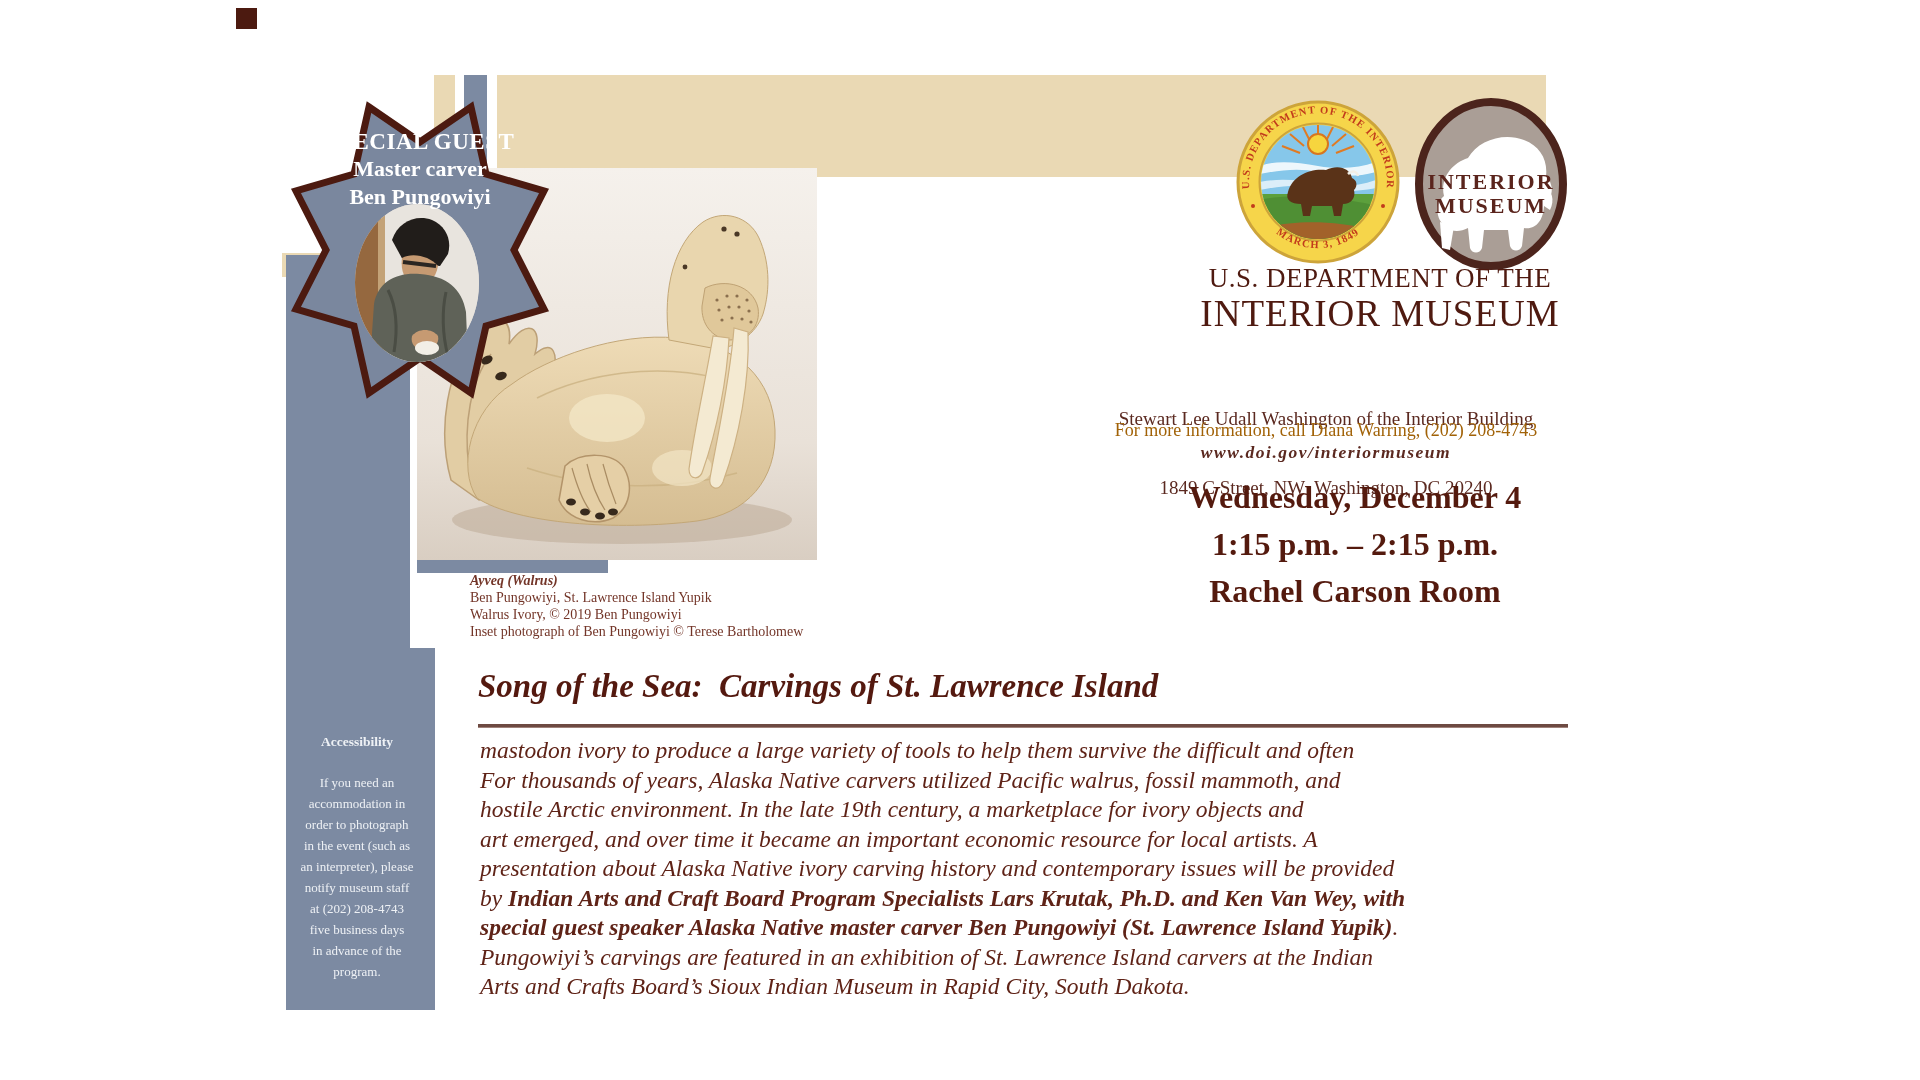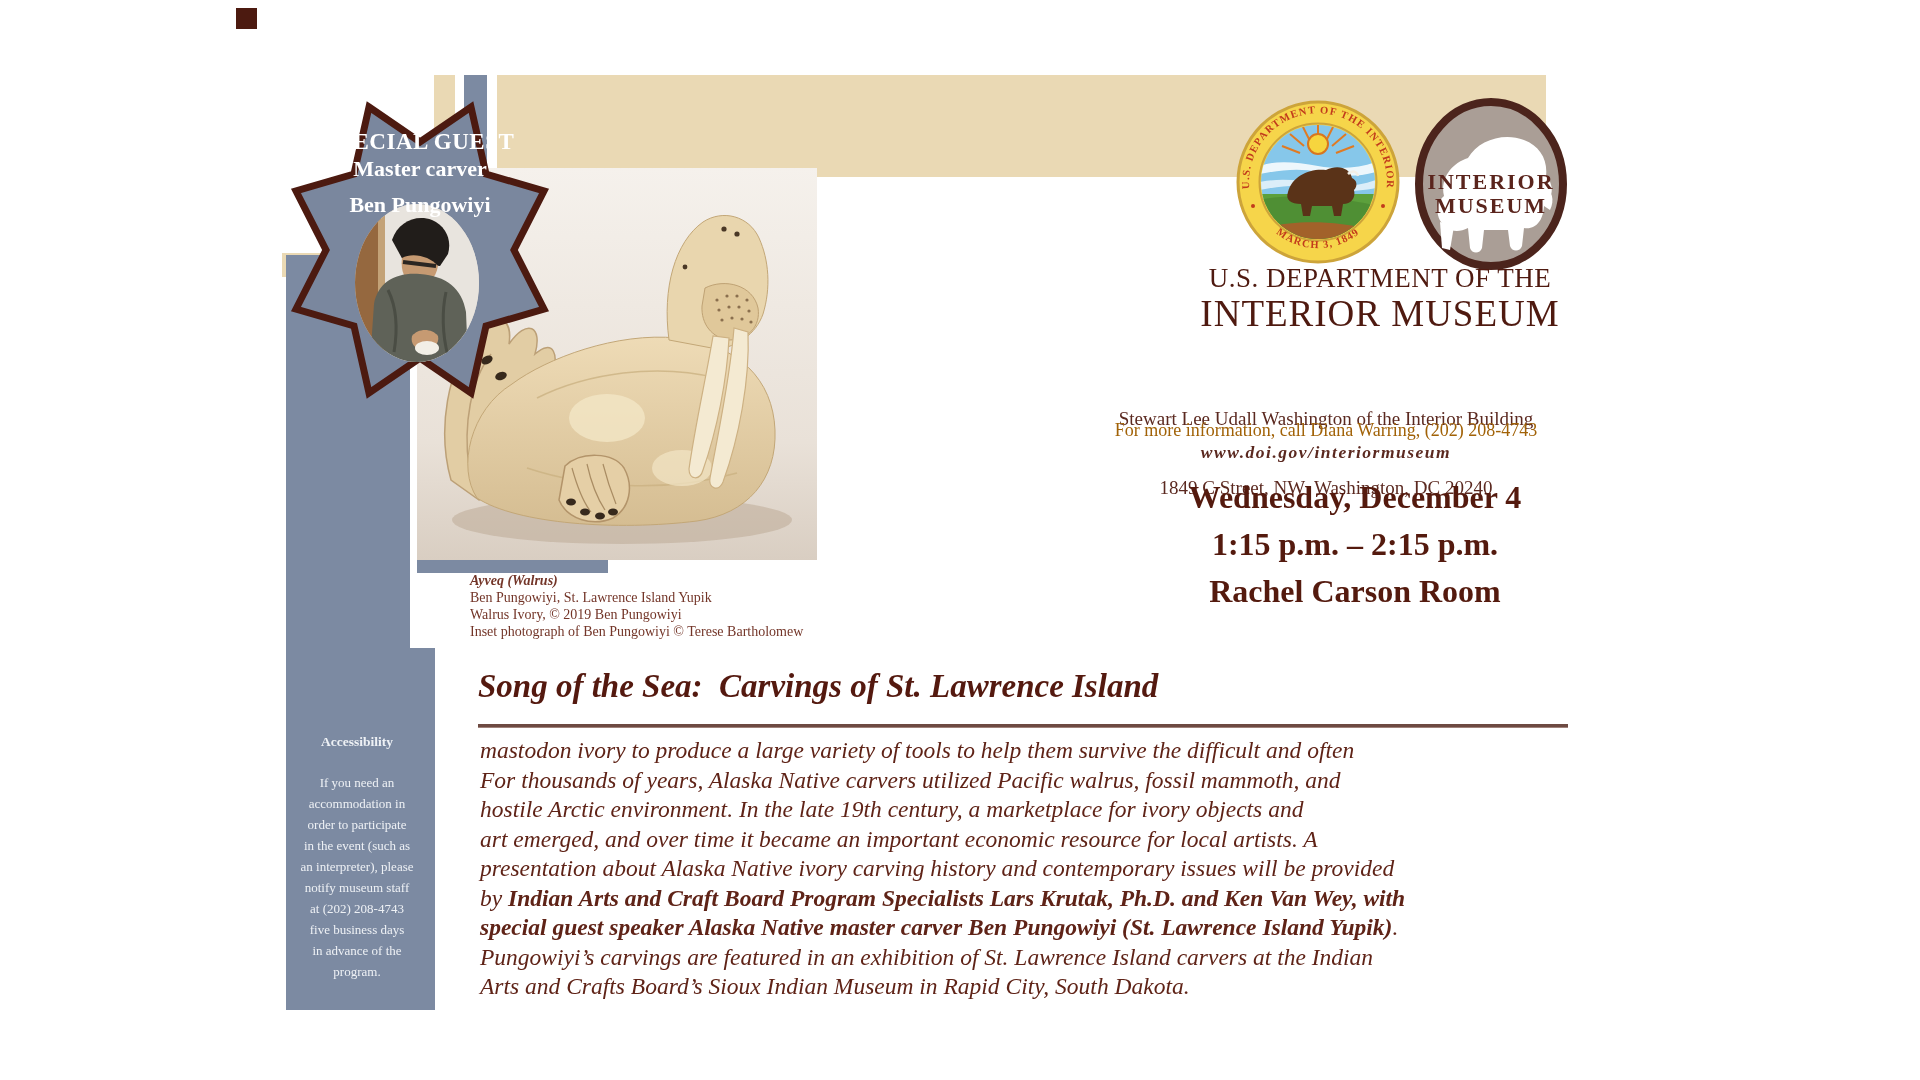--- a/index.html
+++ b/index.html
@@ -14,21 +14,21 @@
   .beige-strip-left{left:282px;top:253px;width:172px;height:24px;background:#ead9b4;}
   .col-top{left:286px;top:255px;width:124px;height:393px;background:#7c8aa2;}
   .col-bottom{left:286px;top:648px;width:149px;height:362px;background:#7c8aa2;}
   .slate-accent-bar{left:417px;top:560px;width:191px;height:13px;background:#7c8aa2;}
   
   .walrus-photo{left:417px;top:168px;width:400px;height:392px;}
   
   .star-text{color:#ffffff;text-align:center;font-weight:bold;line-height:1.22;}
   .star-line1{left:320px;top:128px;width:200px;font-size:23px;letter-spacing:.5px;}
   .star-line2{left:320px;top:156px;width:200px;font-size:22px;text-align:center;}
-  .star-line3{left:320px;top:192px;width:200px;font-size:22px;}
+  .star-line3{left:320px;top:184px;width:200px;font-size:22px;}
   
   .org-head{left:1190px;top:263px;width:380px;text-align:center;color:#4f1a10;}
   .org-line1{font-size:27px;letter-spacing:.5px;}
   .org-line2{font-size:37px;letter-spacing:1px;margin-top:-2px;}
   .addr{left:1080px;top:361px;width:492px;text-align:center;color:#5b2920;
         font-size:19px;line-height:23px;white-space:pre-wrap;}
   .contact{left:1080px;top:420px;width:492px;text-align:center;color:#a16207;font-size:18px;}
   .website{left:1080px;top:442px;width:492px;text-align:center;color:#5b2920;
            font-size:17.5px;font-style:italic;font-weight:bold;letter-spacing:1.5px;}
   .event-block{left:1140px;top:474px;width:430px;text-align:center;color:#541a0e;
@@ -245,21 +245,21 @@
       <div class="body-line"><span class="b">special guest speaker Alaska Native master carver Ben Pungowiyi (St. Lawrence Island Yupik)</span><span>.</span></div>
       <div class="body-line"><span>Pungowiyi’s carvings are featured in an exhibition of St. Lawrence Island carvers at the Indian</span></div>
       <div class="body-line"><span>Arts and Crafts Board’s Sioux Indian Museum in Rapid City, South Dakota.</span></div>
     </div>
 
   <div class="abs access">
     <div class="hd">Accessibility</div>
     <div id="acc-lines">
         <div>If you need an</div>
         <div>accommodation in</div>
-        <div>order to participate</div>
+        <div>order to photograph</div>
         <div>in the event (such as</div>
         <div>an interpreter), please</div>
         <div>notify museum staff</div>
         <div>at (202) 208-4743</div>
         <div>five business days</div>
         <div>in advance of the</div>
         <div>program.</div>
       </div>
   </div>
 

